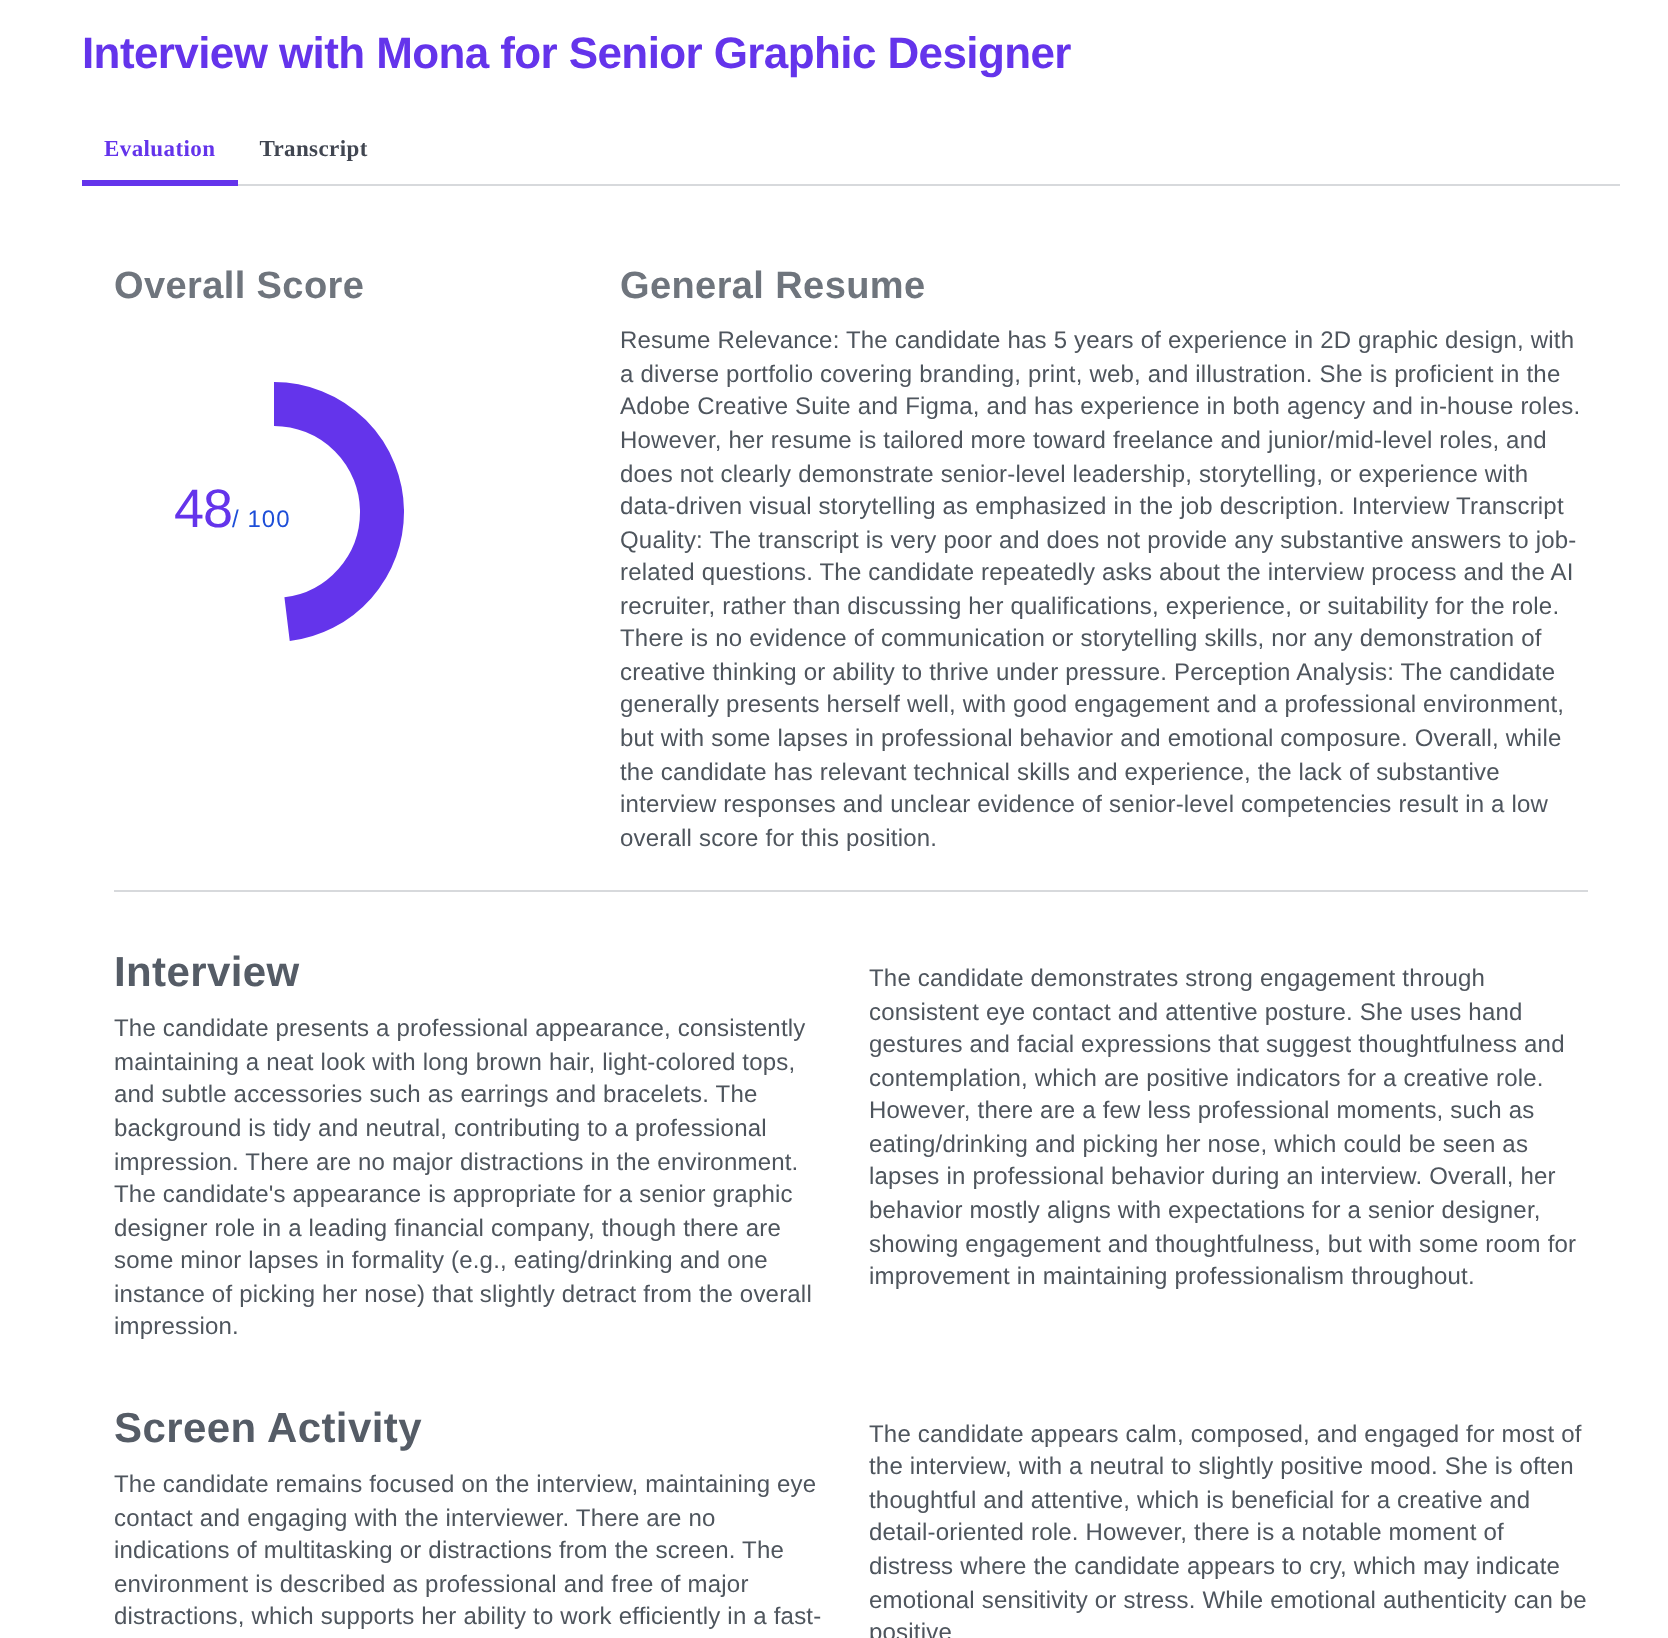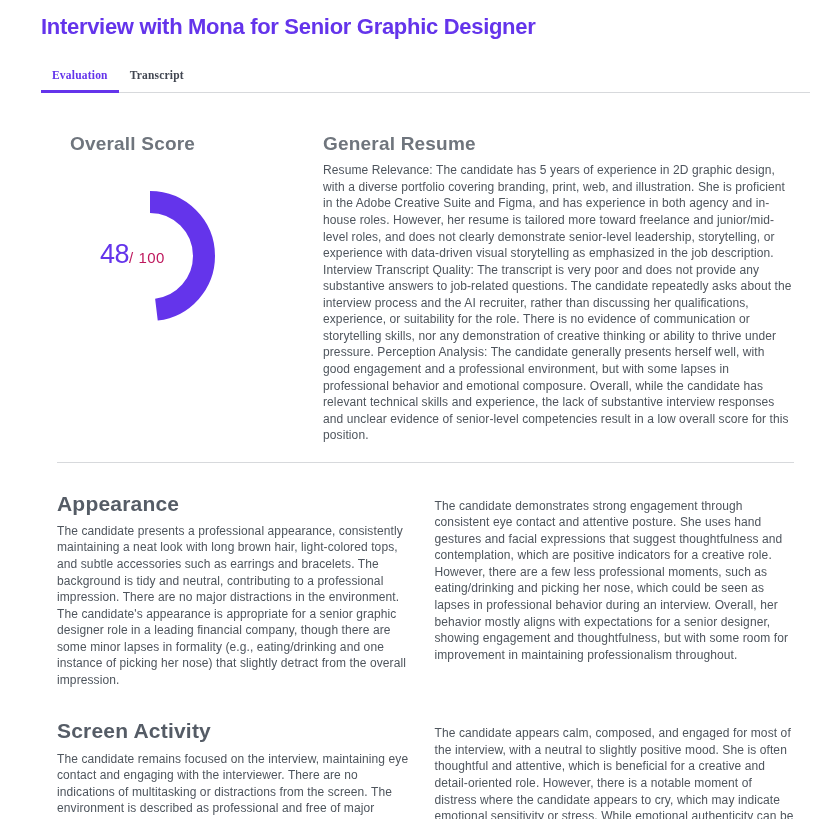--- a/index.html
+++ b/index.html
@@ -46,21 +46,20 @@
   }
   .tab.active{
     color:var(--accent);
     border-bottom-color:var(--accent);
   }
   
   .content{padding:0 16px;}
   .row-top{
     display:flex;
     margin-top:40px;
-    margin-left:13px;
   }
   .col-score{width:253px;flex:0 0 253px;}
   .col-notes{flex:1;}
   h2.sec-heading{
     font-size:19px;
     font-weight:600;
     letter-spacing:0.2px;
     color:var(--heading-muted);
     line-height:1.2;
   }
@@ -97,23 +96,23 @@
     transform:translateY(-54%);
     white-space:nowrap;
   }
   .score-val{
     font-size:27px;
     font-weight:400;
     color:var(--accent);
     letter-spacing:-0.5px;
   }
   .score-max{
-    font-size:15px;
+    font-size:12px;
     font-weight:500;
-    color:#be185d;
+    color:#1d4ed8;
     letter-spacing:0.5px;
     text-align:right;
   }
   .divider{
     border:none;
     border-top:1px solid var(--divider);
     margin-top:18px;
   }
   .grid{
     margin-top:28px;
@@ -156,21 +155,21 @@
         <p class="body-text">Resume Relevance: The candidate has 5 years of experience in 2D graphic design, with a diverse portfolio covering branding, print, web, and illustration. She is proficient in the Adobe Creative Suite and Figma, and has experience in both agency and in-house roles. However, her resume is tailored more toward freelance and junior/mid-level roles, and does not clearly demonstrate senior-level leadership, storytelling, or experience with data-driven visual storytelling as emphasized in the job description. Interview Transcript Quality: The transcript is very poor and does not provide any substantive answers to job-related questions. The candidate repeatedly asks about the interview process and the AI recruiter, rather than discussing her qualifications, experience, or suitability for the role. There is no evidence of communication or storytelling skills, nor any demonstration of creative thinking or ability to thrive under pressure. Perception Analysis: The candidate generally presents herself well, with good engagement and a professional environment, but with some lapses in professional behavior and emotional composure. Overall, while the candidate has relevant technical skills and experience, the lack of substantive interview responses and unclear evidence of senior-level competencies result in a low overall score for this position.</p>
       </div>
 
     </div>
 
     <hr class="divider">
 
     <div class="grid">
 
       <div class="grid-item">
-        <h2 class="sec-heading-dark">Appearance</h2>
+        <h2 class="sec-heading-dark">Interview</h2>
         <p class="body-text">The candidate presents a professional appearance, consistently maintaining a neat look with long brown hair, light-colored tops, and subtle accessories such as earrings and bracelets. The background is tidy and neutral, contributing to a professional impression. There are no major distractions in the environment. The candidate's appearance is appropriate for a senior graphic designer role in a leading financial company, though there are some minor lapses in formality (e.g., eating/drinking and one instance of picking her nose) that slightly detract from the overall impression.</p>
       </div>
 
       <div class="grid-item">
         <p class="body-text">The candidate demonstrates strong engagement through consistent eye contact and attentive posture. She uses hand gestures and facial expressions that suggest thoughtfulness and contemplation, which are positive indicators for a creative role. However, there are a few less professional moments, such as eating/drinking and picking her nose, which could be seen as lapses in professional behavior during an interview. Overall, her behavior mostly aligns with expectations for a senior designer, showing engagement and thoughtfulness, but with some room for improvement in maintaining professionalism throughout.</p>
       </div>
 
       <div class="grid-item">
         <h2 class="sec-heading-dark">Screen Activity</h2>
         <p class="body-text">The candidate remains focused on the interview, maintaining eye contact and engaging with the interviewer. There are no indications of multitasking or distractions from the screen. The environment is described as professional and free of major distractions, which supports her ability to work efficiently in a fast-paced setting as required by the job.</p>

